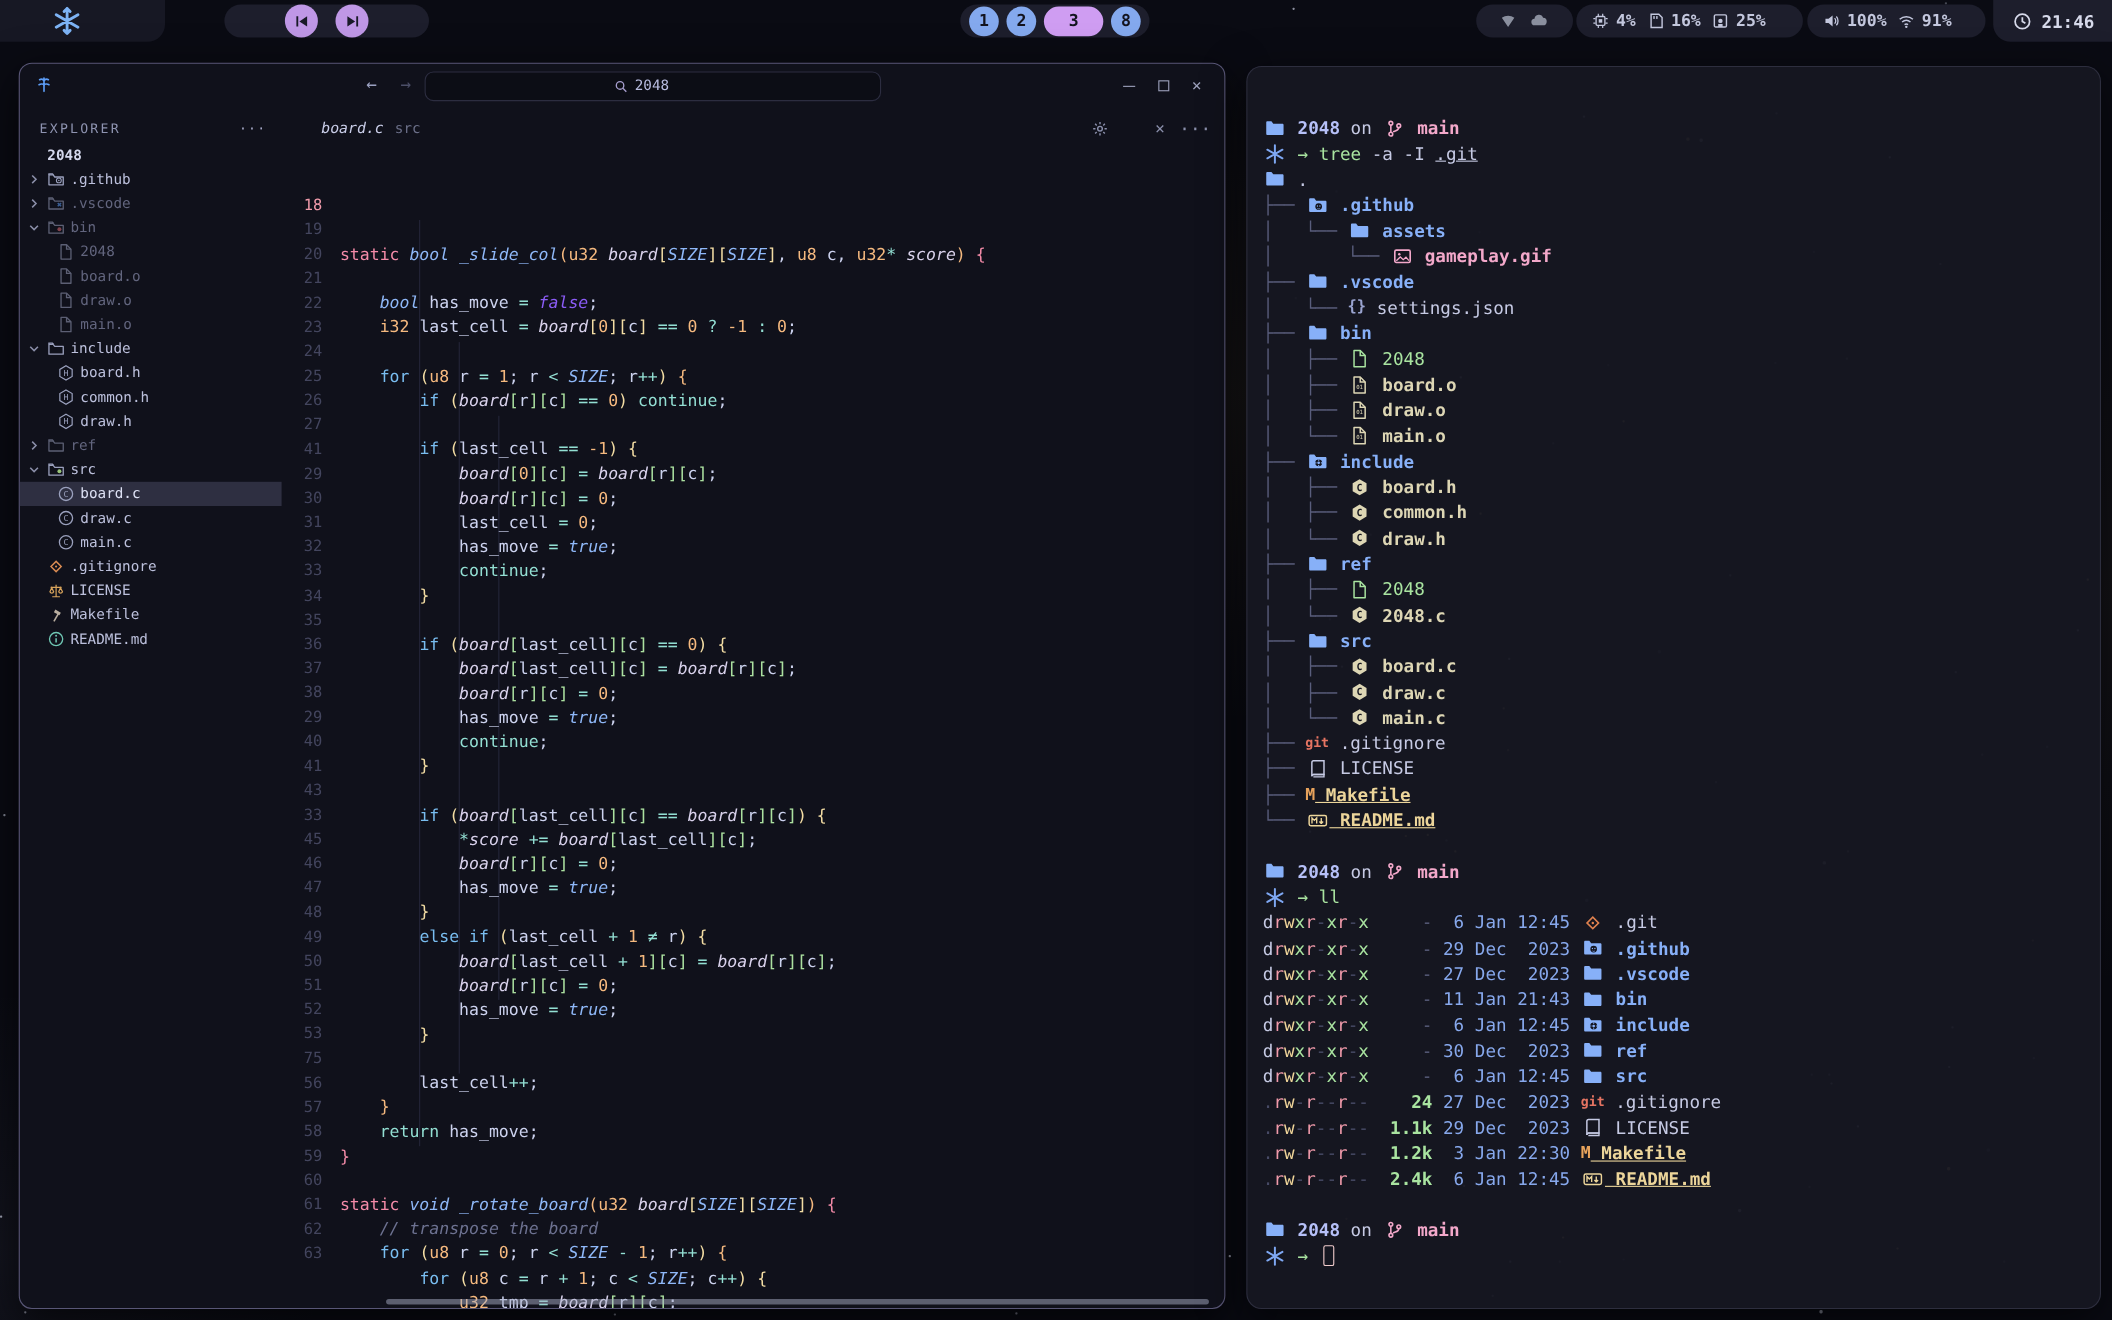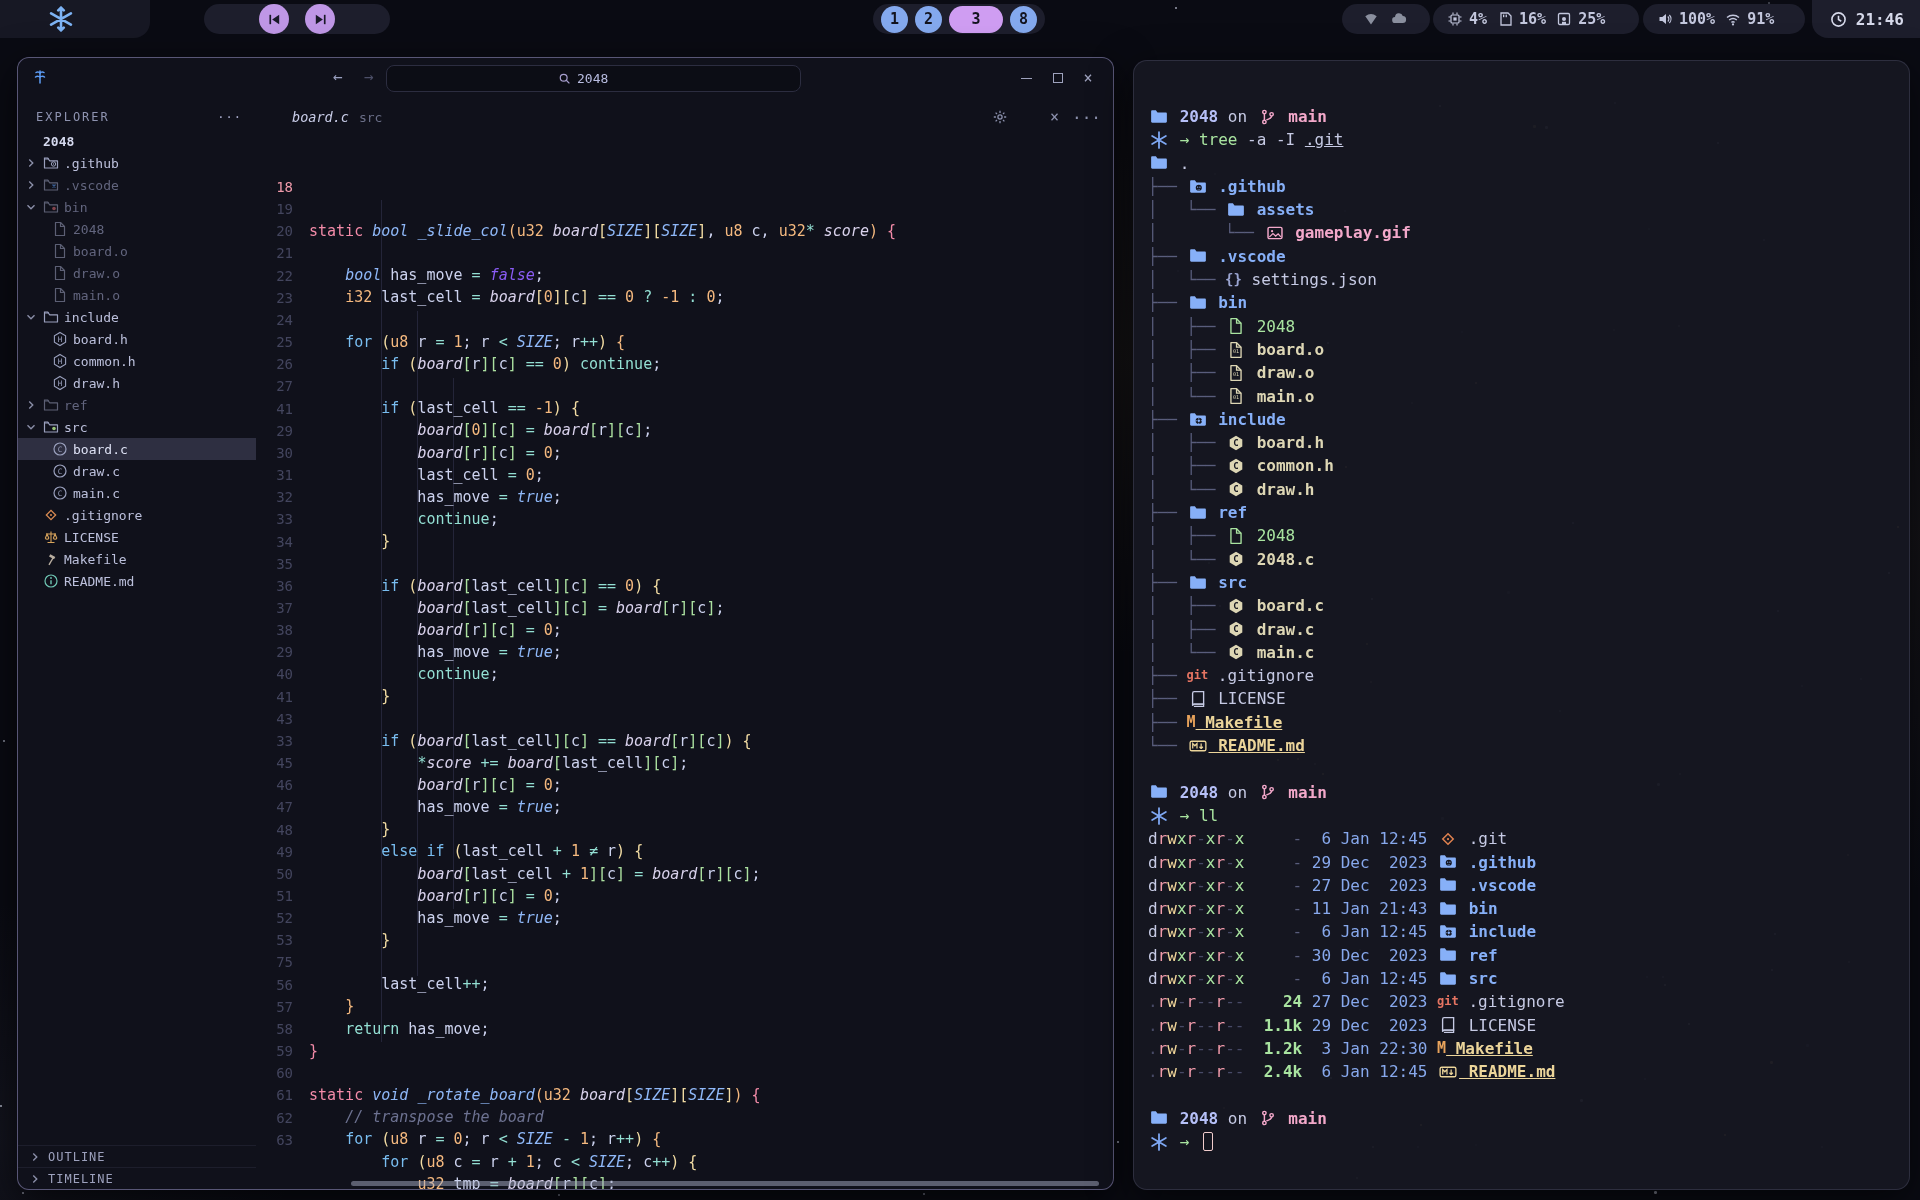--- a/index.html
+++ b/index.html
@@ -645,34 +645,20 @@
               <span class="ic" data-name="info-icon">
                 <svg viewBox="0 0 16 16" xmlns="http://www.w3.org/2000/svg">
                   <circle cx="8" cy="8" r="6" fill="none" stroke="currentColor" stroke-width="1.2"></circle>
                   <circle cx="8" cy="5" r=".9" fill="currentColor"></circle>
                   <path d="M8 7.2v4" stroke="currentColor" stroke-width="1.4"></path>
                 </svg>
               </span>
               <span class="lbl" data-name="file-label">README.md</span>
             </div>
           </div>
-        <div id="sb-bottom" data-name="sidebar-bottom-sections">
-            <div class="sb-sec" data-name="sidebar-section-outline">
-              <span class="chev"><svg viewBox="0 0 16 16" xmlns="http://www.w3.org/2000/svg">
-                  <polyline points="6,4 10,8 6,12" fill="none" stroke="currentColor" stroke-width="1.6"></polyline>
-                </svg></span>
-              <span>OUTLINE</span>
-            </div>
-            <div class="sb-sec" data-name="sidebar-section-timeline">
-              <span class="chev"><svg viewBox="0 0 16 16" xmlns="http://www.w3.org/2000/svg">
-                  <polyline points="6,4 10,8 6,12" fill="none" stroke="currentColor" stroke-width="1.6"></polyline>
-                </svg></span>
-              <span>TIMELINE</span>
-            </div>
-          </div>
       </div>
       <div id="editor" data-name="editor-area">
         <div id="tabbar" data-name="editor-tabbar">
           <span class="ic" style="width:15px;height:15px" data-name="c-file-icon"></span>
           <span id="tabfile" data-name="tab-filename">board.c</span>
           <span id="tabcrumb" data-name="breadcrumb">src</span>
           <span id="tabacts">
             <span class="ic" data-name="run-debug-button"></span>
             <span class="ic" data-name="gear-icon">
                 <svg viewBox="0 0 16 16" xmlns="http://www.w3.org/2000/svg">

